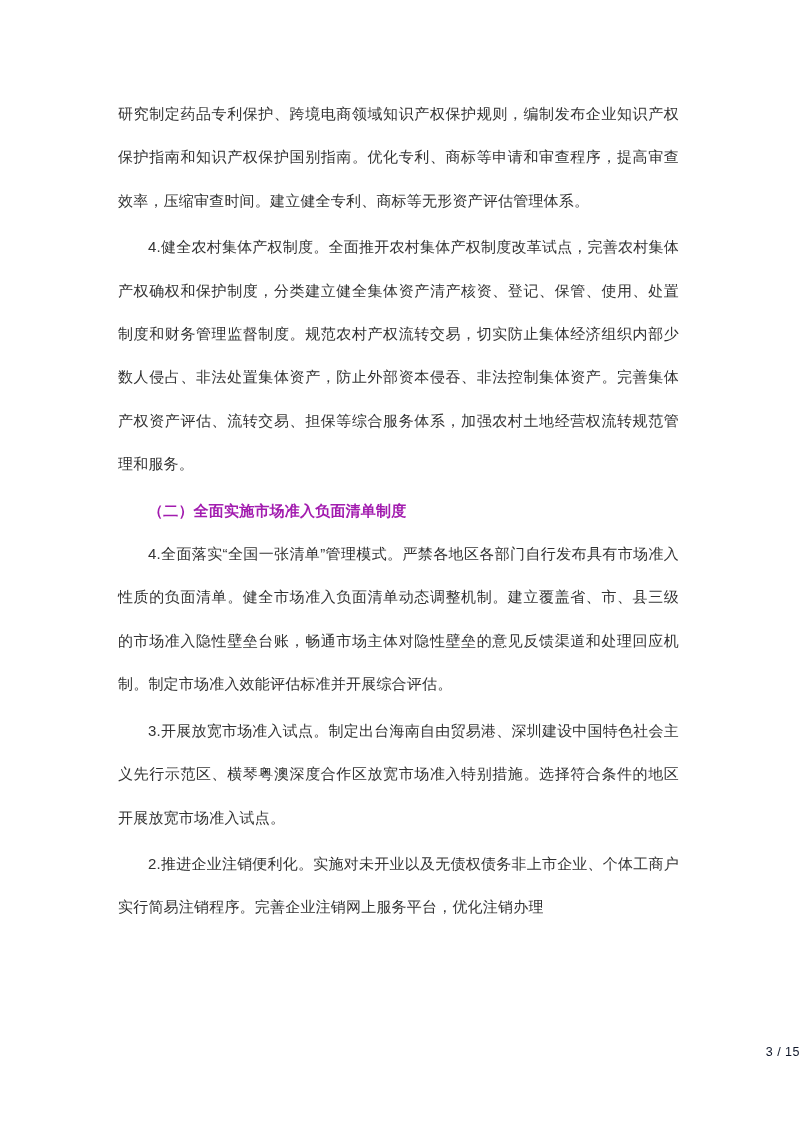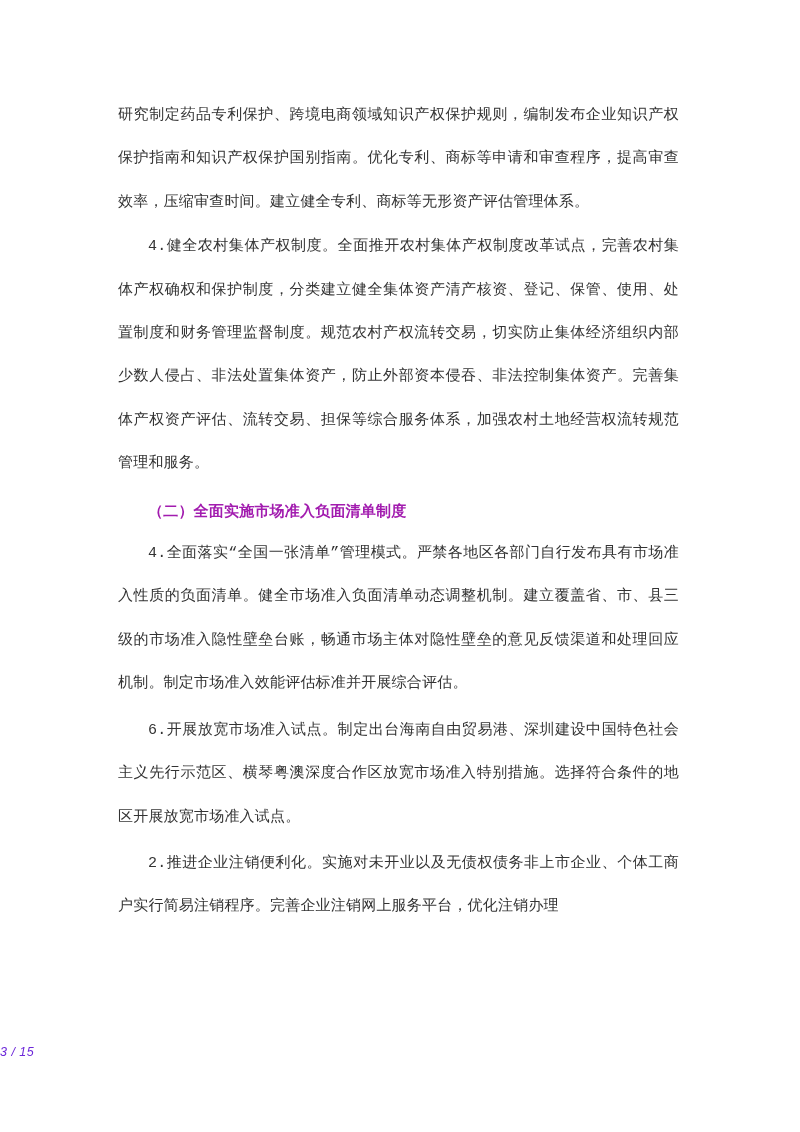--- a/index.html
+++ b/index.html
@@ -30,50 +30,48 @@
     text-align: justify;
     text-justify: inter-ideograph;
     letter-spacing: 0.2px;
   }
   .doc-content p {
     margin: 0;
     padding: 0;
   }
   .para-indent {
     text-indent: 2em;
-    font-family: Liberation Mono, monospace;
   }
   .para-spaced {
     margin-top: 3px !important;
   }
   .section-heading {
     font-weight: bold;
     color: #a21caf;
     text-indent: 2em;
   }
   .page-footer {
     position: absolute;
     left: 0;
     right: 0;
     top: 1043px;
-    text-align: left;
+    text-align: right;
     font-size: 12.5px;
     line-height: 18px;
-    color: #6d28d9;
+    color: #0f172a;
     letter-spacing: 0.5px;
-    font-style: italic;
   }
 </style>
 </head>
 <body>
 
 <div class="page">
   <div class="doc-content">
     <p>研究制定药品专利保护、跨境电商领域知识产权保护规则，编制发布企业知识产权保护指南和知识产权保护国别指南。优化专利、商标等申请和审查程序，提高审查效率，压缩审查时间。建立健全专利、商标等无形资产评估管理体系。</p>
     <p class="para-indent para-spaced">4.健全农村集体产权制度。全面推开农村集体产权制度改革试点，完善农村集体产权确权和保护制度，分类建立健全集体资产清产核资、登记、保管、使用、处置制度和财务管理监督制度。规范农村产权流转交易，切实防止集体经济组织内部少数人侵占、非法处置集体资产，防止外部资本侵吞、非法控制集体资产。完善集体产权资产评估、流转交易、担保等综合服务体系，加强农村土地经营权流转规范管理和服务。</p>
     <p class="section-heading para-spaced">（二）全面实施市场准入负面清单制度</p>
     <p class="para-indent">4.全面落实“全国一张清单”管理模式。严禁各地区各部门自行发布具有市场准入性质的负面清单。健全市场准入负面清单动态调整机制。建立覆盖省、市、县三级的市场准入隐性壁垒台账，畅通市场主体对隐性壁垒的意见反馈渠道和处理回应机制。制定市场准入效能评估标准并开展综合评估。</p>
-    <p class="para-indent para-spaced">6.开展放宽市场准入试点。制定出台海南自由贸易港、深圳建设中国特色社会主义先行示范区、横琴粤澳深度合作区放宽市场准入特别措施。选择符合条件的地区开展放宽市场准入试点。</p>
+    <p class="para-indent para-spaced">3.开展放宽市场准入试点。制定出台海南自由贸易港、深圳建设中国特色社会主义先行示范区、横琴粤澳深度合作区放宽市场准入特别措施。选择符合条件的地区开展放宽市场准入试点。</p>
     <p class="para-indent para-spaced">2.推进企业注销便利化。实施对未开业以及无债权债务非上市企业、个体工商户实行简易注销程序。完善企业注销网上服务平台，优化注销办理</p>
   </div>
 
   <div class="page-footer">3 / 15</div>
 </div>
 
 </body></html>

